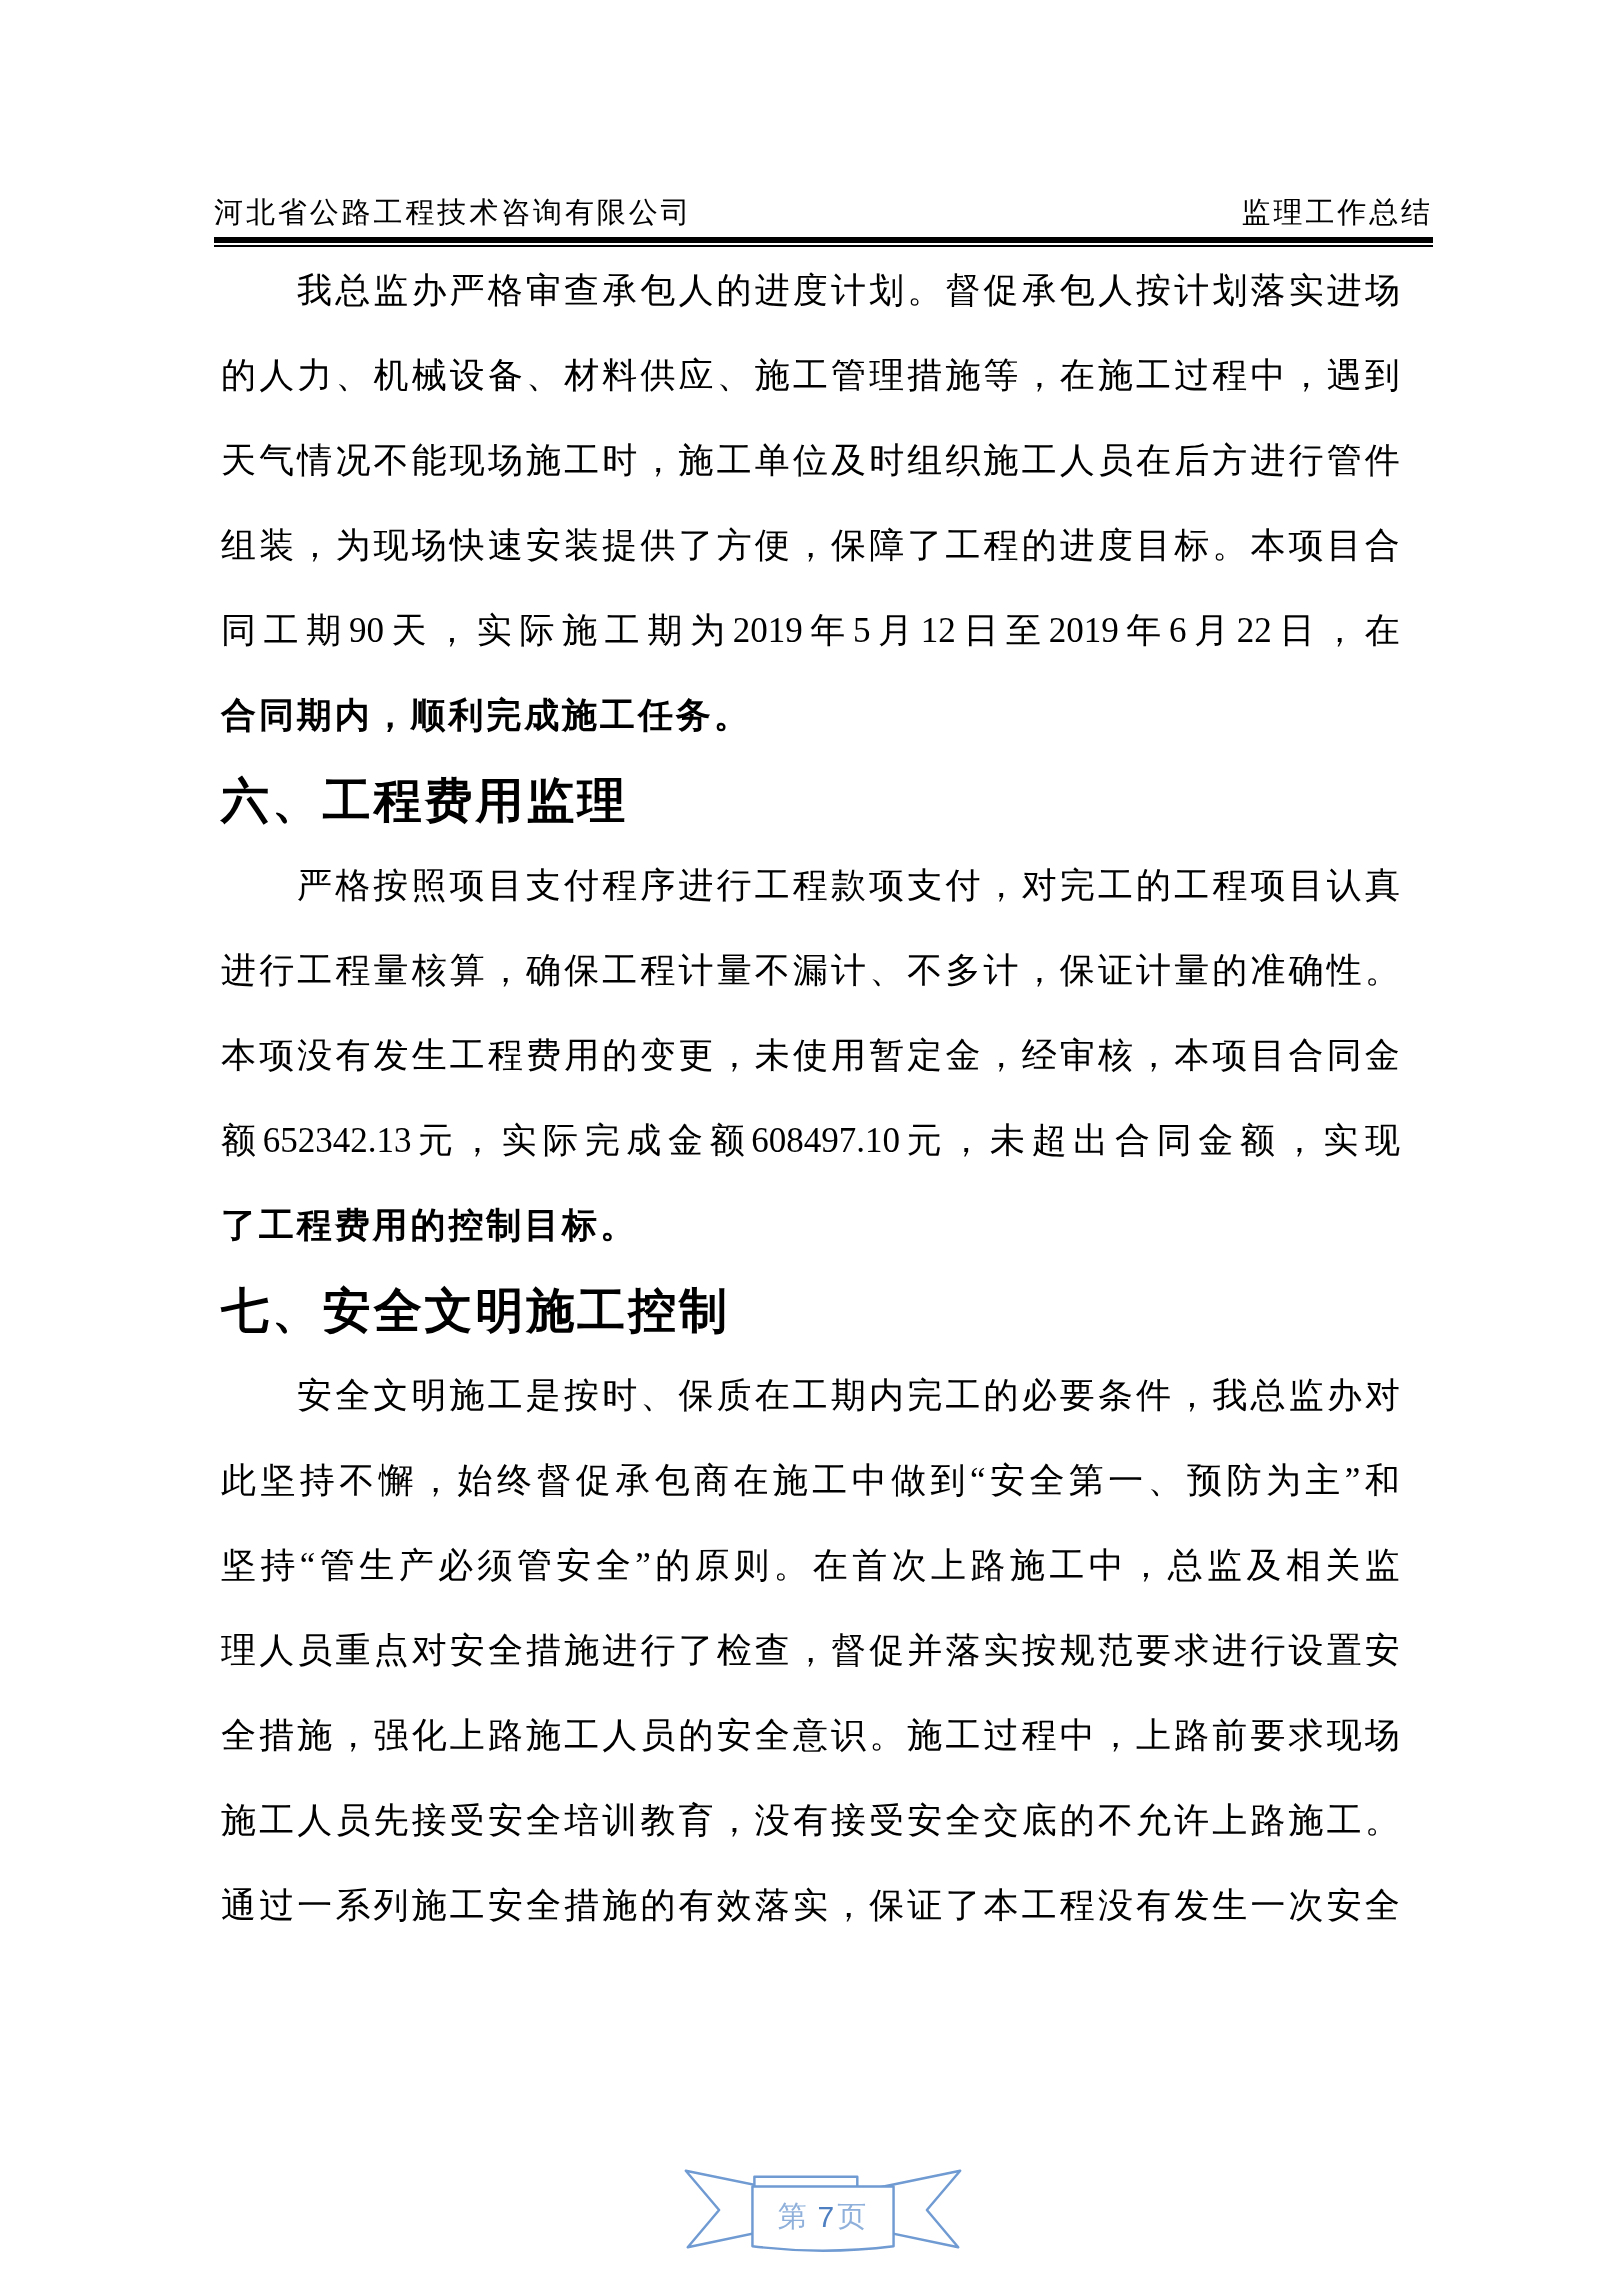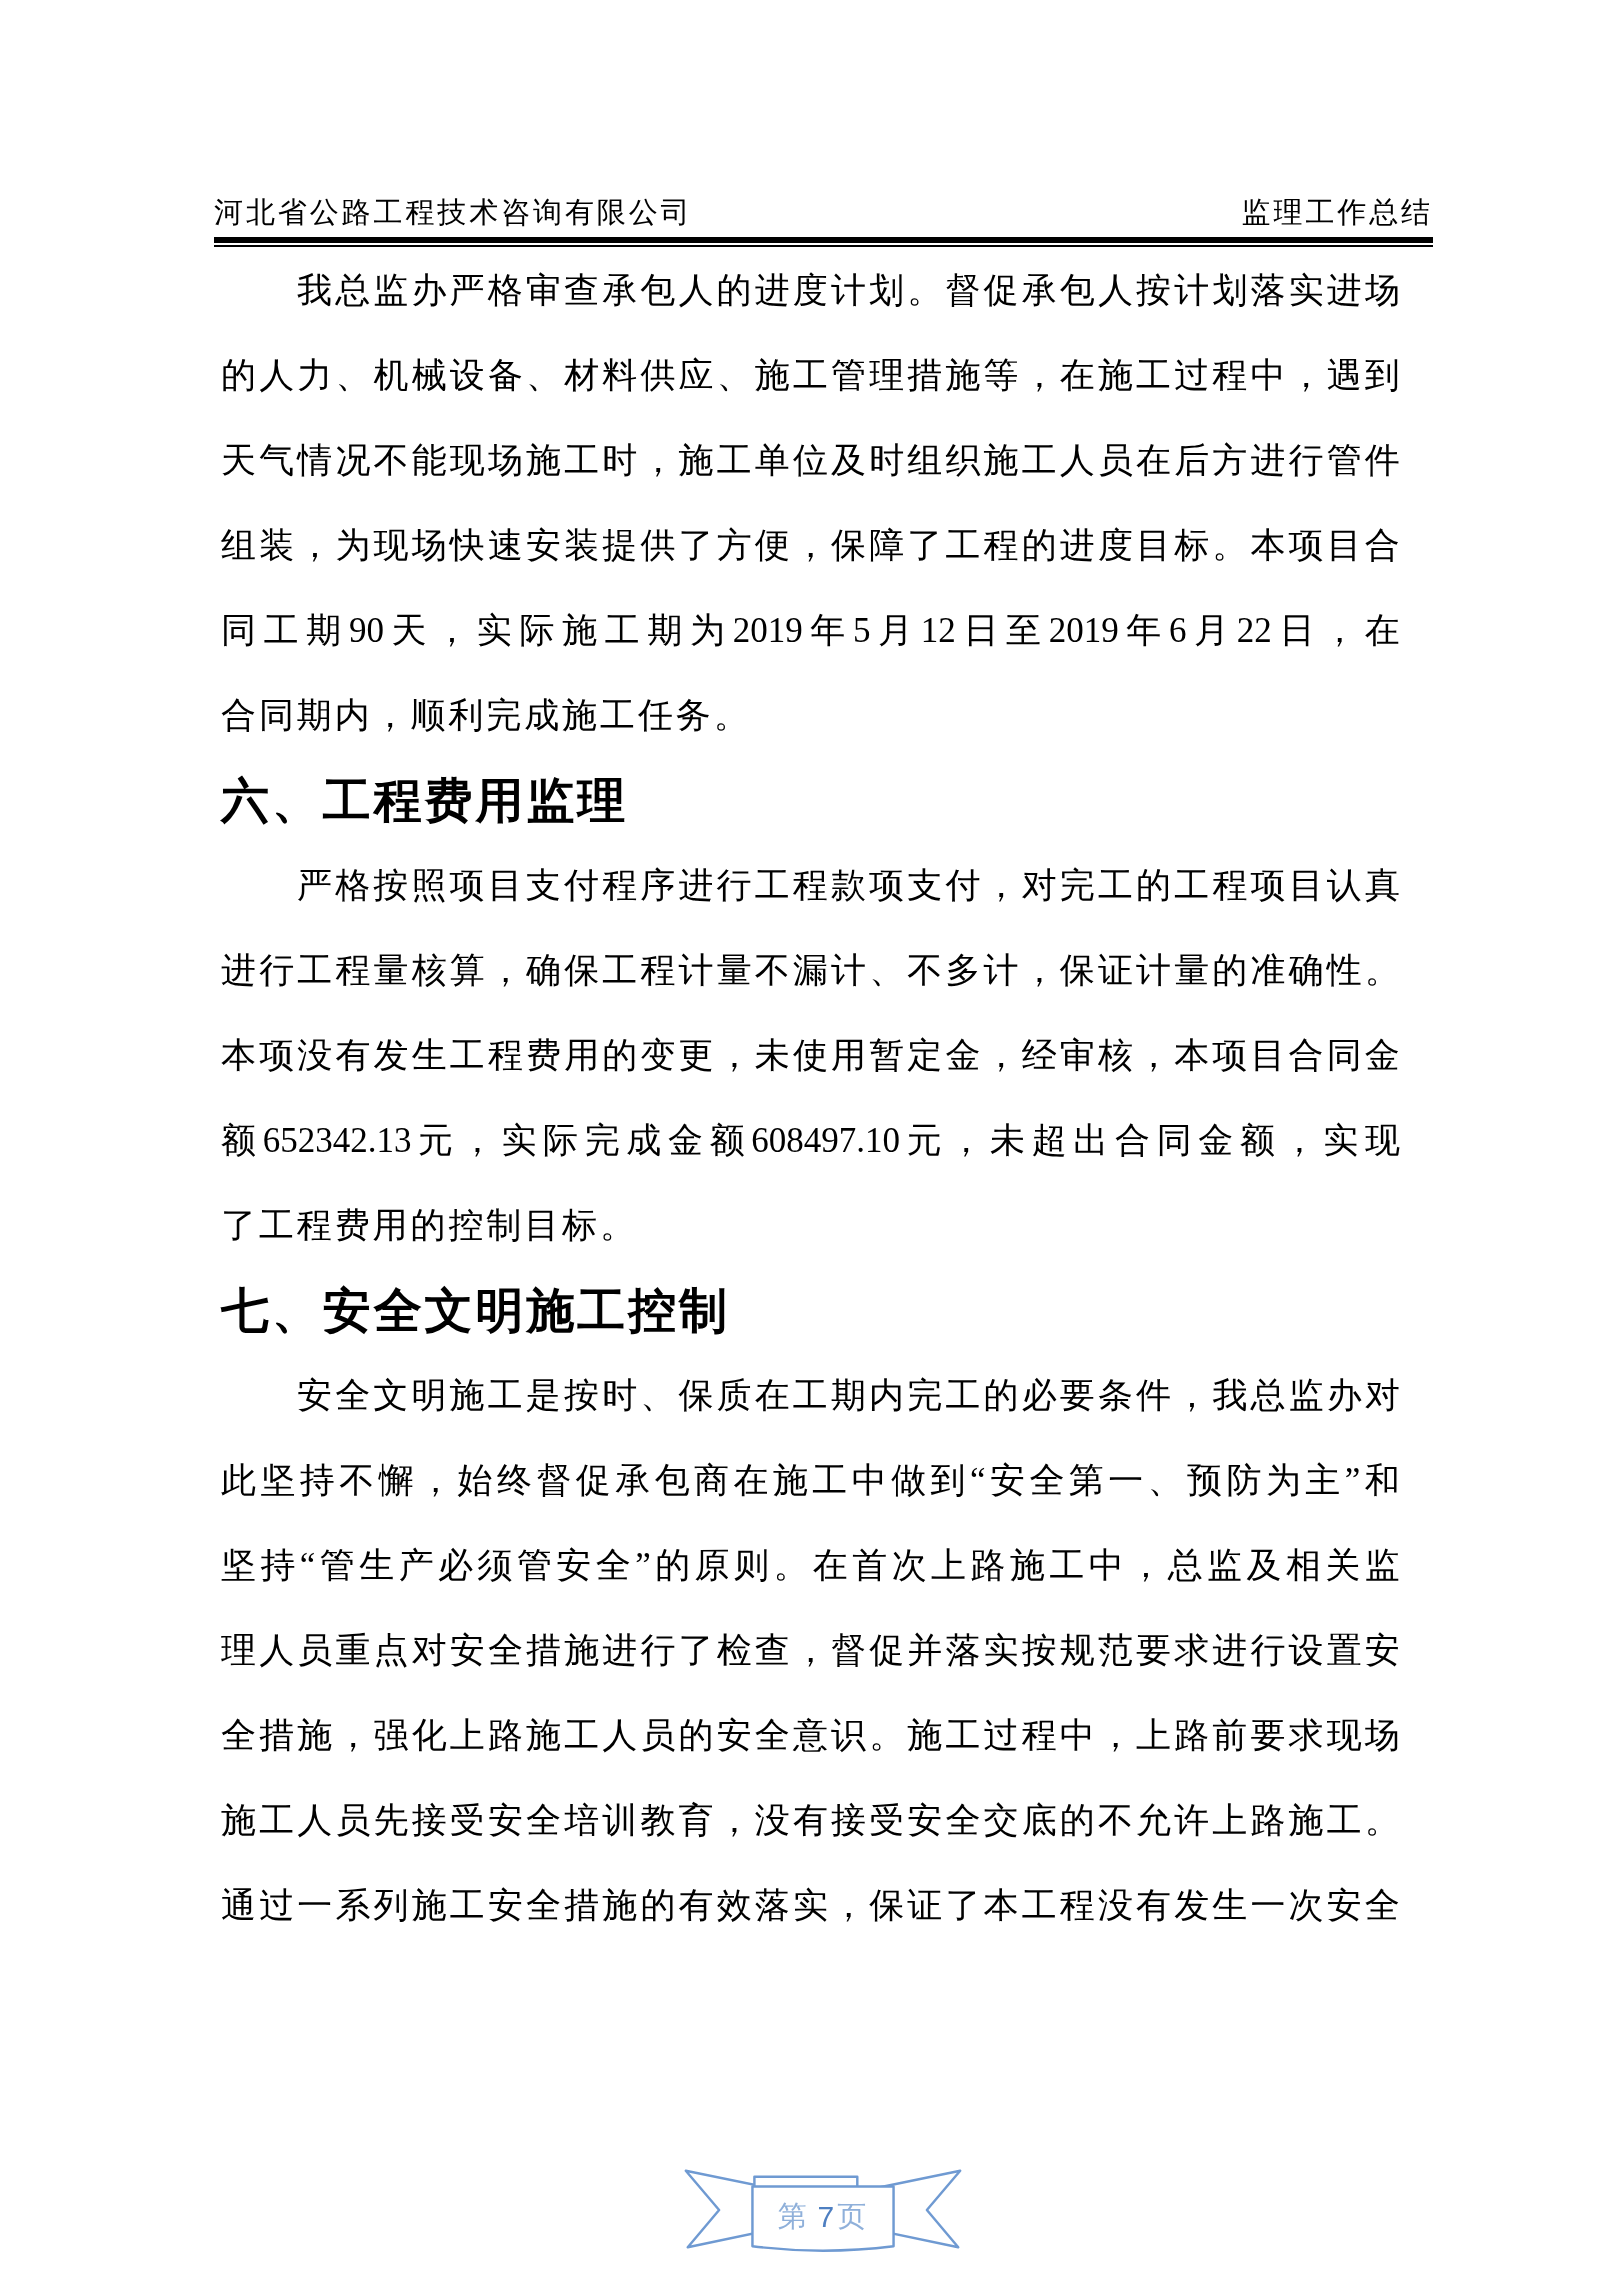--- a/index.html
+++ b/index.html
@@ -30,21 +30,21 @@
   }
   .row{
     height:85px;
     font-size:35px;
     display:flex;
     align-items:center;
     white-space:nowrap;
   }
   .row.justify{justify-content:space-between;}
   .row.indent{padding-left:76px;}
-  .row.plain{display:block;line-height:85px;letter-spacing:2.9px;}
+  .row.plain{display:block;line-height:85px;letter-spacing:2.9px;font-weight:bold;}
   .row.heading{
     display:block;line-height:85px;
     font-weight:bold;font-size:48px;letter-spacing:2.9px;
   }
   
   .ribbon-wrap{position:absolute;left:676px;top:2161px;width:294px;height:98px;}
   .ribbon-wrap svg{position:absolute;left:0;top:0;}
   .ribbon-wrap path,.ribbon-wrap polygon{
     fill:#ffffff;
     stroke:var(--ribbon-stroke,#6f9ad2);

